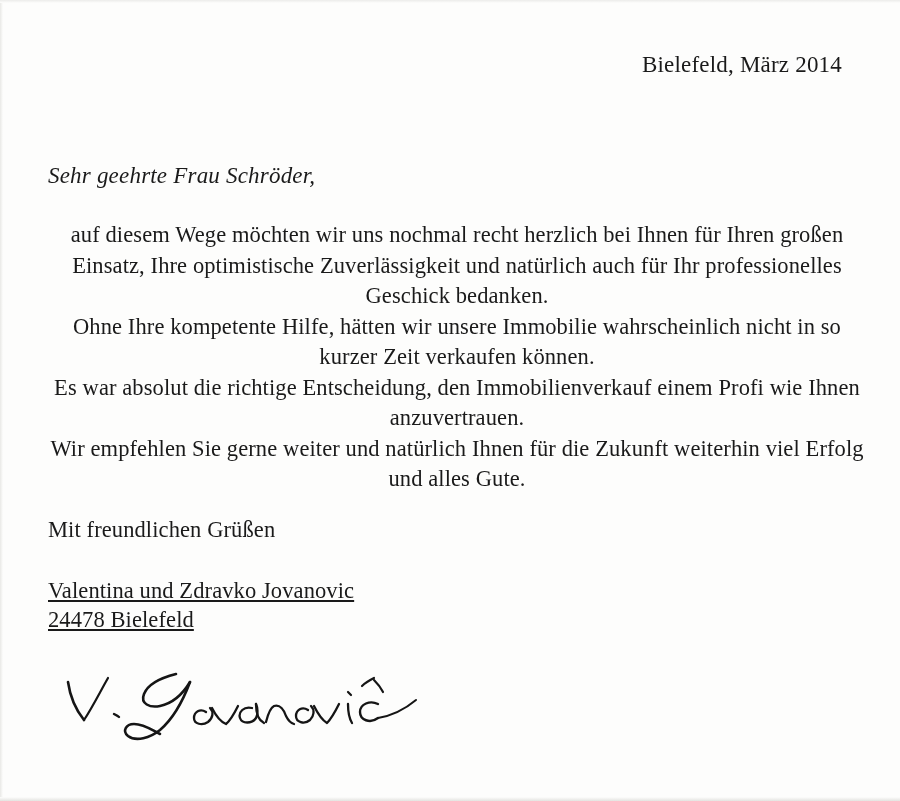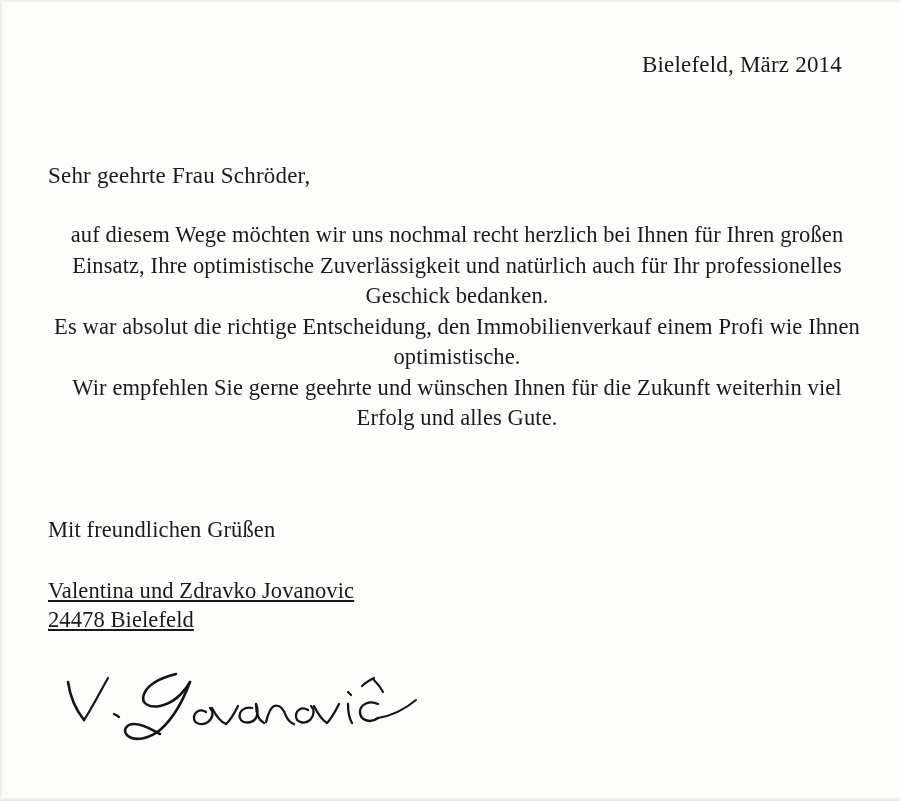--- a/index.html
+++ b/index.html
@@ -53,20 +53,21 @@
     letter-spacing: 0.2px;
     white-space: nowrap;
   }
 
   .salutation {
     position: absolute;
     left: 48px;
     top: 163px;
     font-size: 23px;
     letter-spacing: 0.2px;
+    font-style: italic;
   }
 
   .body-block {
     position: absolute;
     left: 48px;
     top: 220px;
     width: 818px;
   }
 
   .para {
@@ -123,22 +124,23 @@
   <div class="scan-edge-left"></div>
   <div class="scan-edge-top"></div>
   <div class="scan-edge-bottom"></div>
 
   <div class="date-line">Bielefeld, März 2014</div>
 
   <div class="salutation">Sehr geehrte Frau Schröder,</div>
 
   <div class="body-block">
     <p class="para">auf diesem Wege möchten wir uns nochmal recht herzlich bei Ihnen für Ihren großen Einsatz, Ihre optimistische Zuverlässigkeit und natürlich auch für Ihr professionelles Geschick bedanken.</p>
-    <p class="para">Es war absolut die richtige Entscheidung, den Immobilienverkauf einem Profi wie Ihnen optimistische.</p>
-    <p class="para">Wir empfehlen Sie gerne geehrte und wünschen Ihnen für die Zukunft weiterhin viel Erfolg und alles Gute.</p>
+    <p class="para">Ohne Ihre kompetente Hilfe, hätten wir unsere Immobilie wahrscheinlich nicht in so kurzer Zeit verkaufen können.</p>
+    <p class="para">Es war absolut die richtige Entscheidung, den Immobilienverkauf einem Profi wie Ihnen anzuvertrauen.</p>
+    <p class="para">Wir empfehlen Sie gerne weiter und natürlich Ihnen für die Zukunft weiterhin viel Erfolg und alles Gute.</p>
   </div>
 
   <div class="closing">Mit freundlichen Grüßen</div>
 
   <div class="sender-block">
     <div class="sender-line">Valentina und Zdravko Jovanovic</div>
     <div class="sender-line">24478 Bielefeld</div>
   </div>
 
   <div class="signature">

